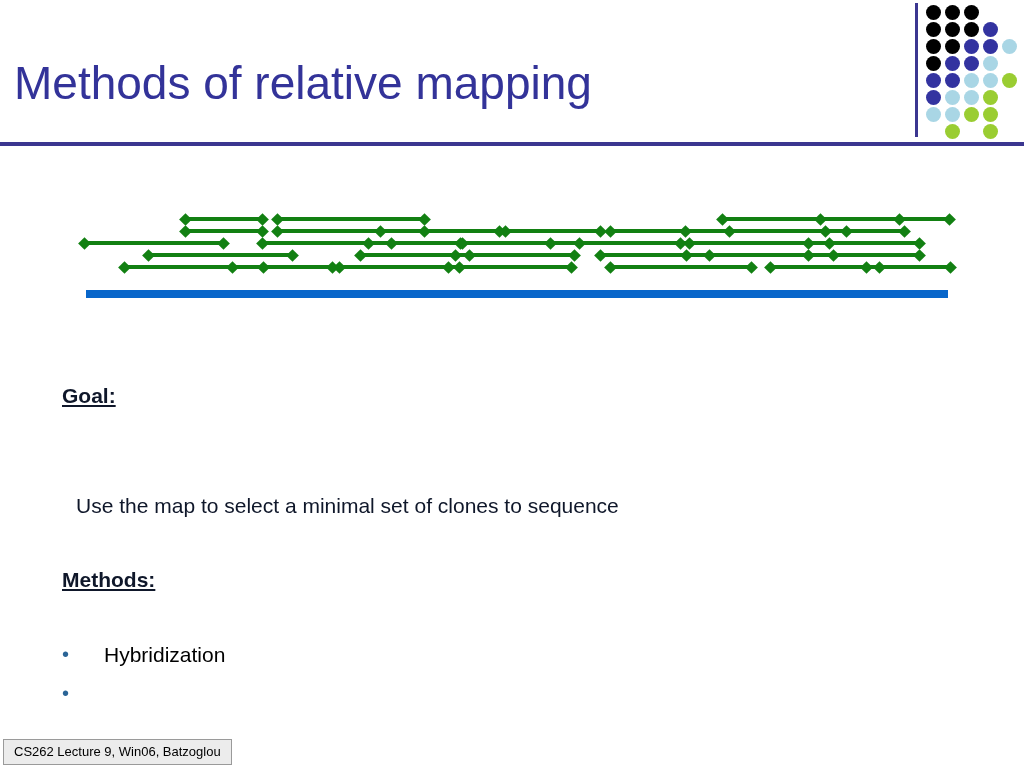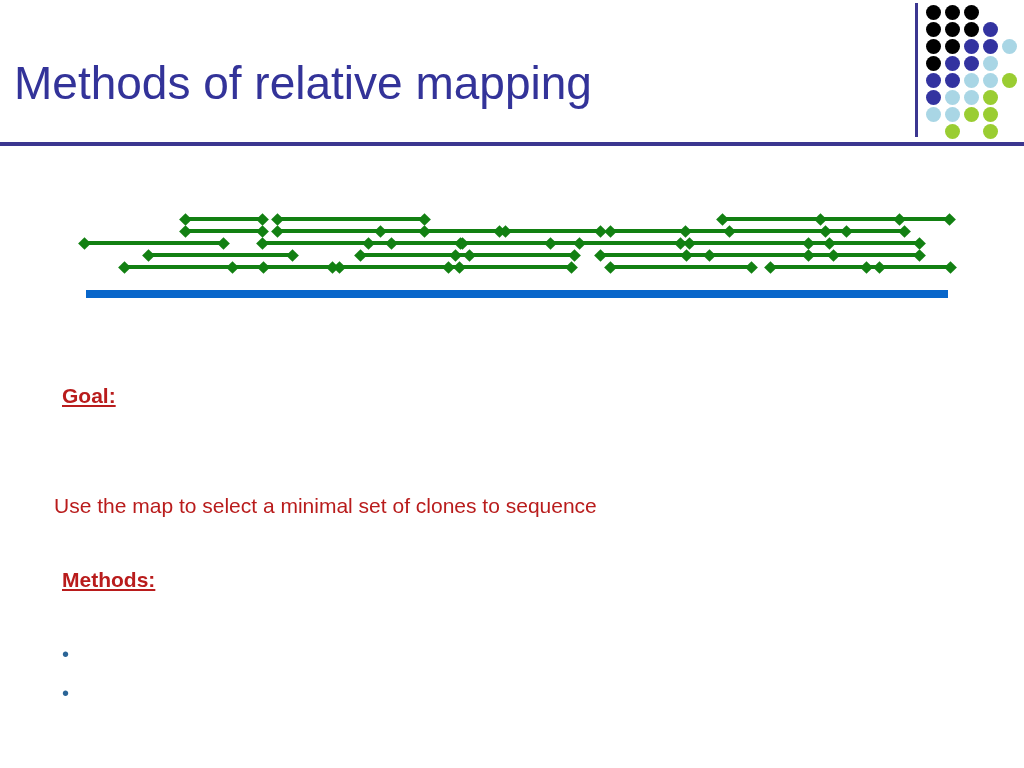--- a/index.html
+++ b/index.html
@@ -105,34 +105,34 @@
     left: 86px;
     top: 290px;
     width: 862px;
     height: 8px;
     background: #0866ca;
   }
 
   
   .body-text {
     position: absolute;
-    color: #b91c1c;
+    color: #0f172a;
     font-size: 21px;
     line-height: 30px;
     white-space: nowrap;
   }
   .heading {
     font-weight: bold;
     text-decoration: underline;
     font-size: 21px;
   }
 
   #goal-heading     { left: 62px; top: 381px; }
   #goal-line-1      { left: 62px; top: 455px; }
-  #goal-line-2      { left: 54px; top: 491px; }
+  #goal-line-2      { left: 76px; top: 491px; }
   #methods-heading  { left: 62px; top: 565px; }
 
   #bullet-list {
     position: absolute;
     left: 62px;
     top: 635px;
     width: 500px;
     margin: 0;
     padding: 0;
     list-style: none;
@@ -354,20 +354,22 @@
   <div class="body-text heading" id="goal-heading">Goal:</div>
 
 
   <div class="body-text" id="goal-line-2">Use the map to select a minimal set of clones to sequence</div>
 
   <div class="body-text heading" id="methods-heading">Methods:</div>
 
   <ul id="bullet-list">
       <li class="bullet-row">
         <span class="bullet-mark" style="color: rgb(42, 100, 150);">•</span>
+        <span class="bullet-label">Hybridization</span>
       </li>
       <li class="bullet-row">
         <span class="bullet-mark" style="color: rgb(42, 100, 150);">•</span>
       </li>
     </ul>
 
+  <div id="footer">CS262 Lecture 9, Win06, Batzoglou</div>
 
 </div>
 
 </body></html>

